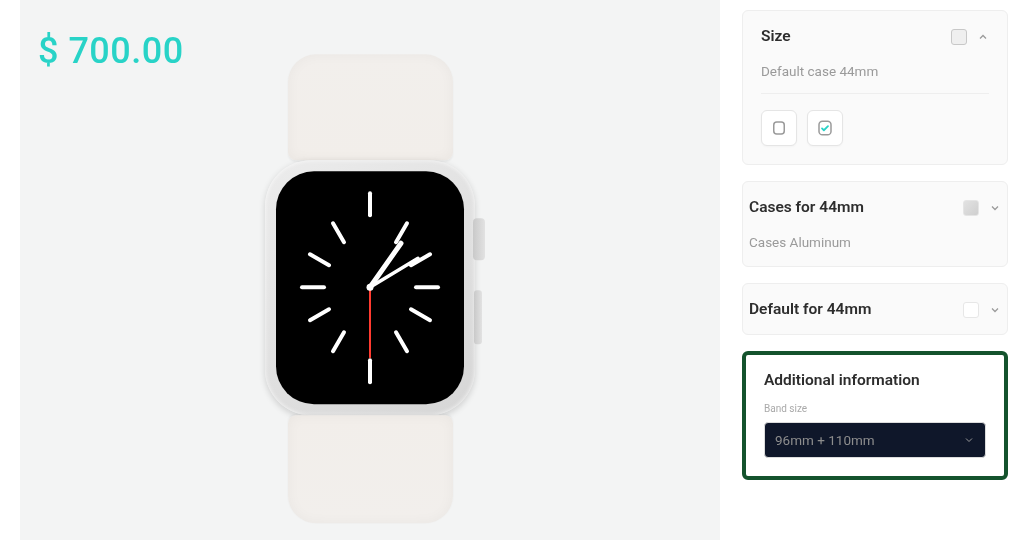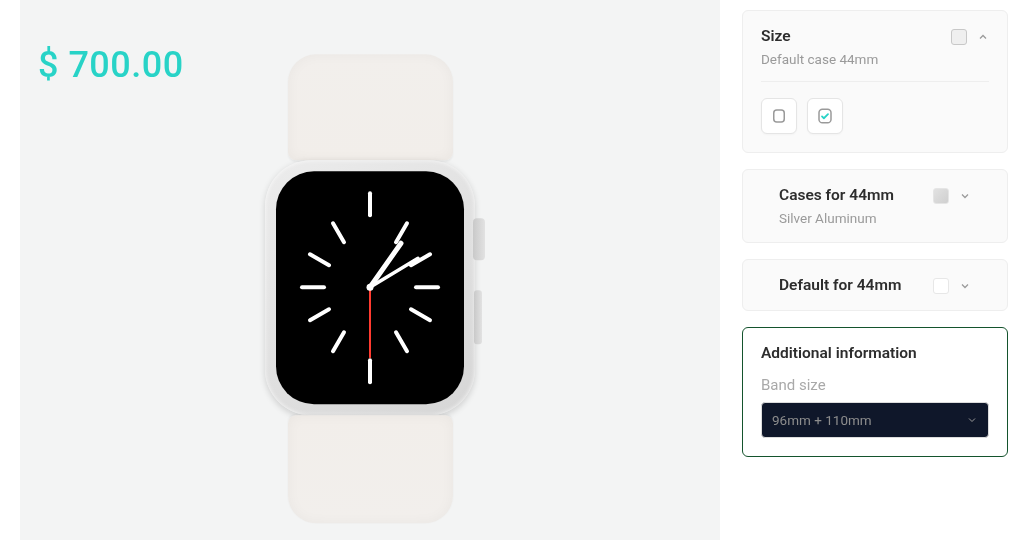--- a/index.html
+++ b/index.html
@@ -16,21 +16,21 @@
   .product-area {
     background: #f3f4f4;
     width: 700px;
     height: 540px;
     position: relative;
     overflow: hidden;
     margin-left: 20px;
   }
   .price {
     position: absolute;
-    top: 44px;
+    top: 30px;
     left: 18px;
     font-size: 36px;
     font-weight: 500;
     color: #28d3c7;
     letter-spacing: 0.5px;
   }
   .watch {
     position: absolute;
     left: 50%;
     top: 50%;
@@ -88,30 +88,30 @@
     flex-direction: column;
     gap: 16px;
     padding-top: 10px;
   }
   .panel {
     background: #fafafa;
     border: 1px solid #eee;
     border-radius: 6px;
     padding: 16px 18px 18px 18px;
   }
-  .panel--collapsed { padding: 16px 36px; }
+  .panel--collapsed { padding: 16px 6px; }
   .panel-header {
     display: flex;
     align-items: flex-start;
     justify-content: center;
     gap: 8px;
   }
   .panel-titlewrap { flex: 1; }
   .panel-title { font-size: 15.5px; font-weight: 600; color: #2d2d2d; }
-  .panel-subtitle { font-size: 13.5px; color: #9a9a9a; margin-top: 6px; }
+  .panel-subtitle { font-size: 13.5px; color: #9a9a9a; margin-top: 18px; }
   .panel-right {
     display: flex;
     align-items: center;
     gap: 10px;
     margin-top: 2px;
   }
   .swatch {
     width: 16px; height: 16px;
     border-radius: 3px;
     border: 1px solid #e5e5e5;
@@ -130,22 +130,22 @@
     background: #fff;
     border: 1px solid #e5e5e5;
     border-radius: 6px;
     display: flex; align-items: center; justify-content: center;
     box-shadow: 0 1px 2px rgba(0,0,0,0.03);
     cursor: pointer;
   }
   .size-opt svg { width: 18px; height: 18px; }
   .size-opt--selected svg path.tick { stroke: #28d3c7; }
   
-  .panel--info { background: #fff; border: 1px solid #14532d; }
-  .field-label { font-size: 15px; color: #a9a9a9; margin-top: 14px; margin-bottom: 8px; }
+  .panel--info { background: #fff; border: 4px solid #14532d; }
+  .field-label { font-size: 10px; color: #a9a9a9; margin-top: 14px; margin-bottom: 8px; }
   .select {
     width: 100%;
     border: 1px solid #dcdcdc;
     border-radius: 4px;
     padding: 9px 10px;
     font-size: 13.5px;
     color: #8d8d8d;
     background: #0f172a;
     display: flex;
     justify-content: space-between;
@@ -222,21 +222,21 @@
           <path class="tick" d="M8 12.5l2.5 2.5L16 9.5" stroke="#28d3c7" stroke-width="2.4" stroke-linecap="round" stroke-linejoin="round"></path>
         </svg>
       </div>
     </div>
   </div>
 
   <div class="panel panel--collapsed">
     <div class="panel-header">
       <div class="panel-titlewrap">
         <div class="panel-title">Cases for 44mm</div>
-        <div class="panel-subtitle">Silver Aluminum</div>
+        <div class="panel-subtitle">Cases Aluminum</div>
       </div>
       <div class="panel-right">
         <span class="swatch swatch--silver"></span>
         <span class="chevron">
           <svg viewBox="0 0 24 24" fill="none" stroke="currentColor" stroke-width="2.5">
               <polyline points="6 9 12 15 18 9"></polyline>
             </svg>
         </span>
       </div>
     </div>

